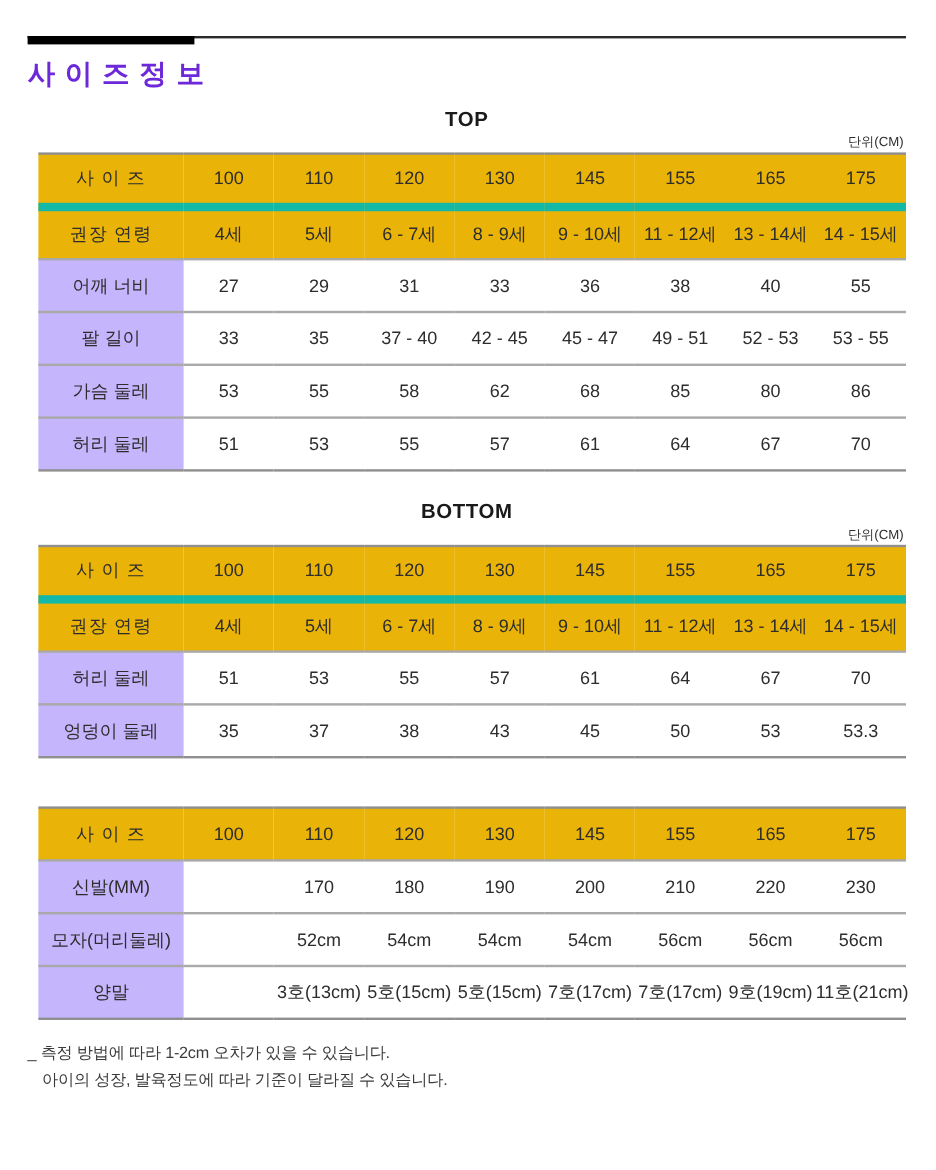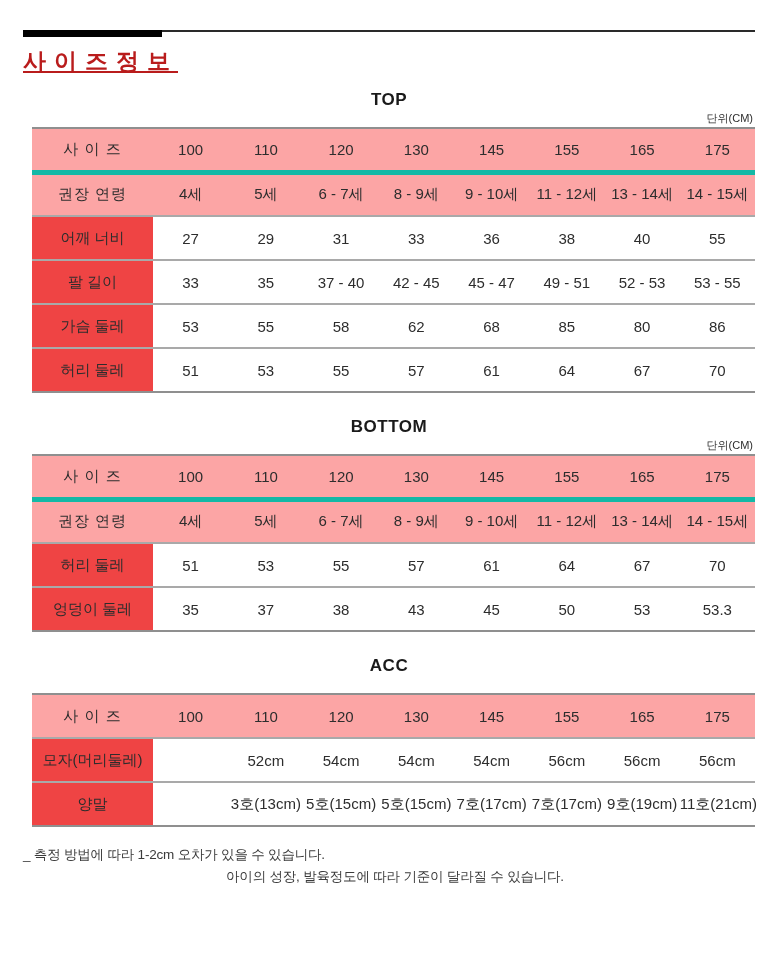--- a/index.html
+++ b/index.html
@@ -33,22 +33,21 @@
     top: 0; left: 0;
     width: 139px;
     height: 7px;
     background: #000000;
   }
   .page-title {
     margin-top: 9px;
     font-size: 23px;
     font-weight: 700;
     letter-spacing: 8px;
-    color: #b91c1c;
-    text-decoration: underline;
+    color: #6d28d9;
   }
   .section { margin-top: 13px; }
   .section + .section { margin-top: 24px; }
   .section-title {
     text-align: center;
     font-size: 17px;
     font-weight: 700;
     color: #1a1a1a;
     letter-spacing: 0.5px;
   }
@@ -71,33 +70,33 @@
   col.c-label { width: 121px; }
   table.size-table th, table.size-table td {
     height: 44px;
     text-align: center;
     vertical-align: middle;
     font-size: 15px;
     font-weight: 400;
     color: #2d2d2d;
     white-space: nowrap;
   }
-  tr.hdr th, tr.hdr td { background: #fca5a5; }
-  tr.hdr + tr.hdr { border-top: 5px solid #14b8a6; }
+  tr.hdr th, tr.hdr td { background: #eab308; }
+  tr.hdr + tr.hdr { border-top: 7px solid #14b8a6; }
   tr.body { border-top: 2px solid #a9a9a9; }
-  tr.body th.lbl { background: #ef4444; }
+  tr.body th.lbl { background: #c4b5fd; }
   tr.hdr th.lbl { letter-spacing: 1px; }
   .footnotes { margin-top: 17px; }
   .footnotes p {
     font-size: 13.5px;
     line-height: 22px;
     color: #3b3b3b;
     letter-spacing: -0.2px;
   }
-  .footnotes p.indent { padding-left: 12px; text-align: center; }
+  .footnotes p.indent { padding-left: 12px; }
 </style>
 </head>
 <body>
 
 <div class="page">
 
   <div class="head-rule">
     <div class="thin"></div>
     <div class="thick"></div>
   </div>
@@ -238,41 +237,51 @@
               <td>50</td>
               <td>53</td>
               <td>53.3</td>
             </tr>
           </tbody>
       </table>
     </div>
   </div>
 
   <div class="section">
-    <h2 class="section-title">ACC</h2>
     <div class="unit-row"></div>
     <div class="size-table-wrap">
       <table class="size-table">
         <colgroup>
             <col class="c-label">
             <col span="8" class="c-data">
           </colgroup>
         <tbody>
             <tr class="hdr">
               <th class="lbl">사 이 즈</th>
               <td>100</td>
               <td>110</td>
               <td>120</td>
               <td>130</td>
               <td>145</td>
               <td>155</td>
               <td>165</td>
               <td>175</td>
             </tr>
             <tr class="body">
+              <th class="lbl">신발(MM)</th>
+              <td></td>
+              <td>170</td>
+              <td>180</td>
+              <td>190</td>
+              <td>200</td>
+              <td>210</td>
+              <td>220</td>
+              <td>230</td>
+            </tr>
+            <tr class="body">
               <th class="lbl">모자(머리둘레)</th>
               <td></td>
               <td>52cm</td>
               <td>54cm</td>
               <td>54cm</td>
               <td>54cm</td>
               <td>56cm</td>
               <td>56cm</td>
               <td>56cm</td>
             </tr>

